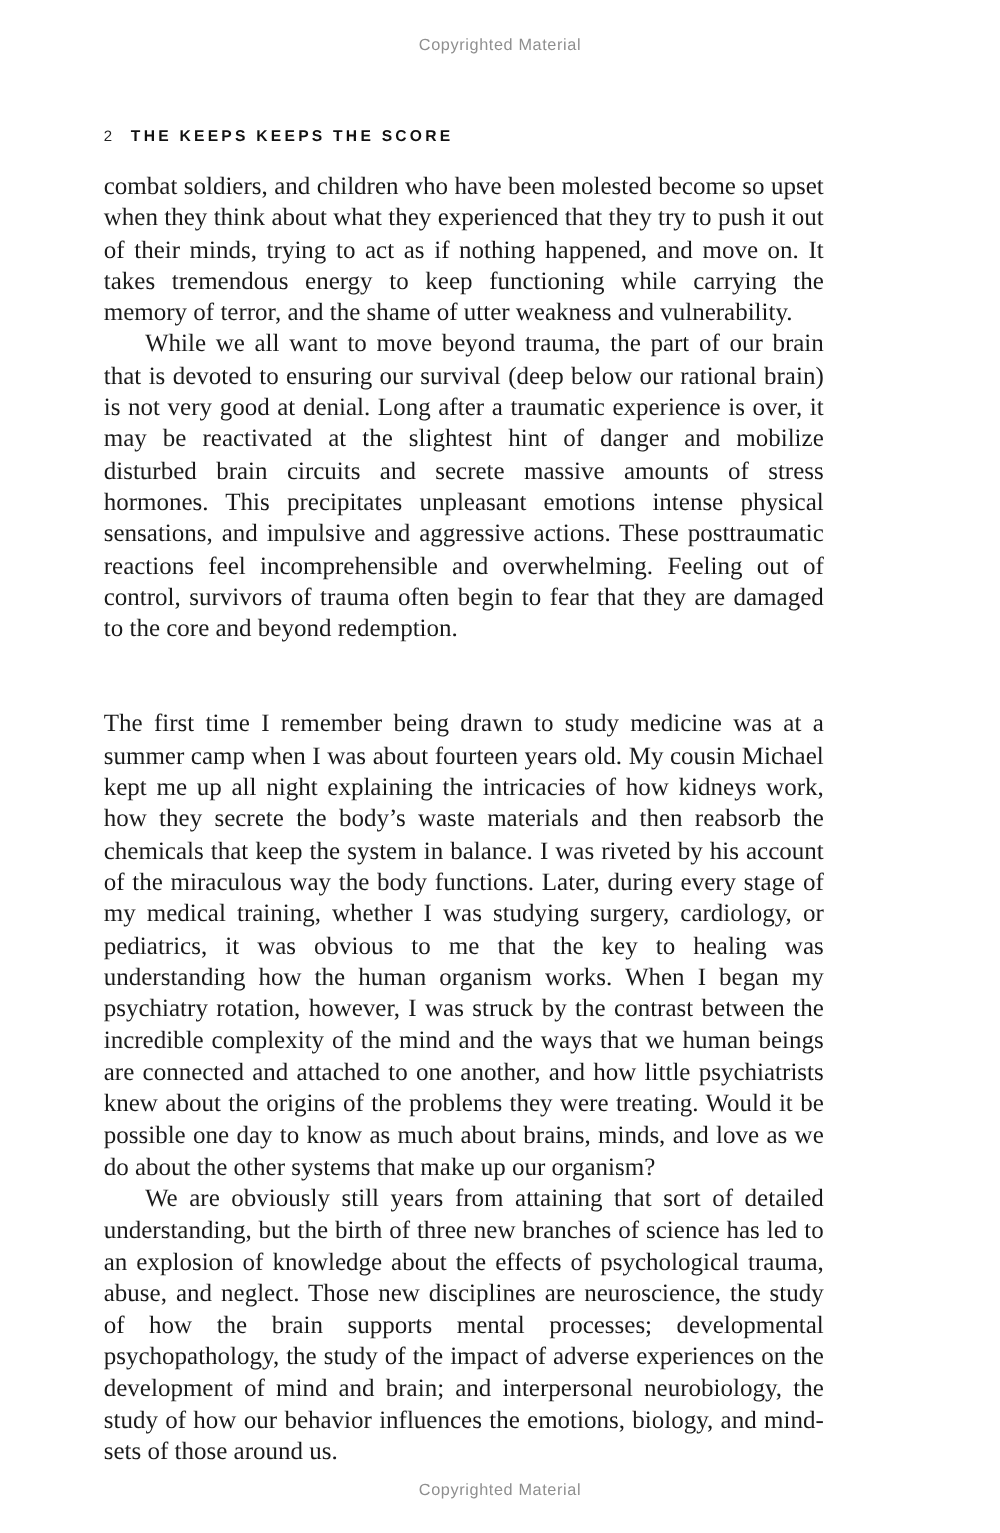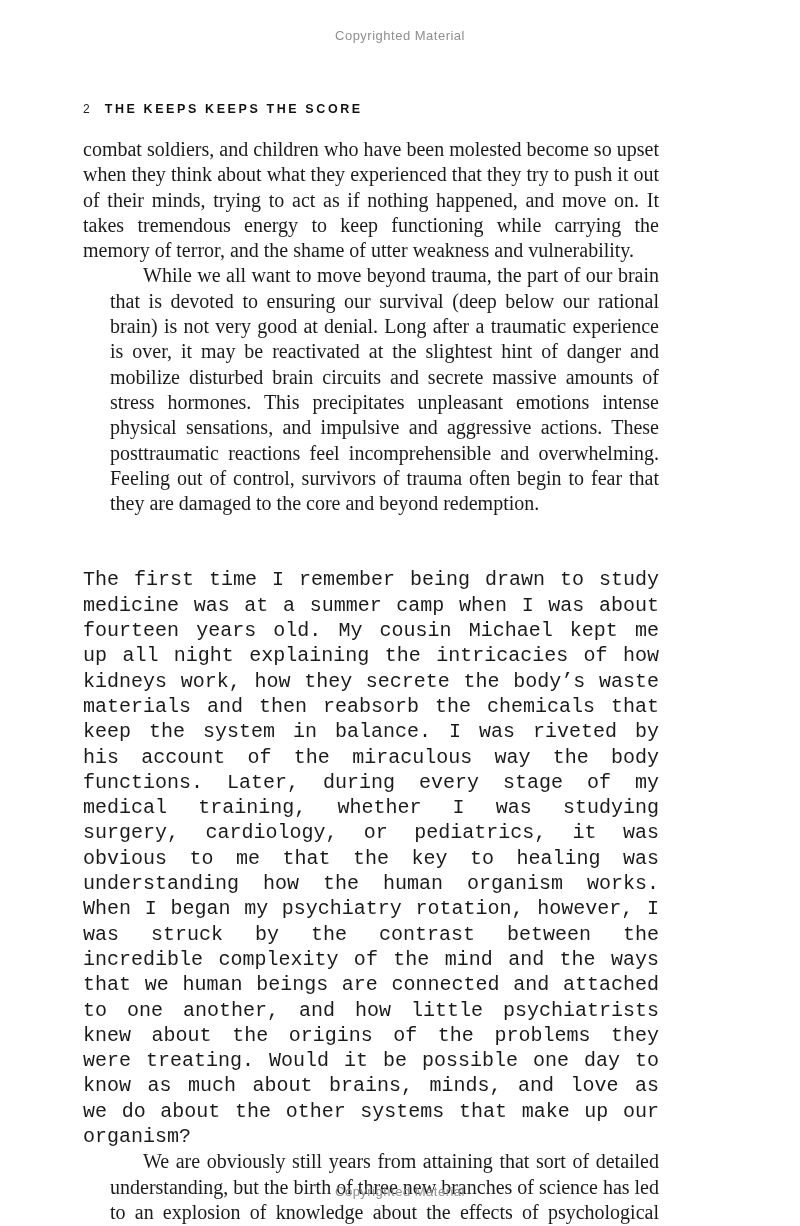--- a/index.html
+++ b/index.html
@@ -48,22 +48,22 @@
     position: absolute;
     top: 137px;
     left: 83px;
     width: 576px;
     font-size: 20px;
     line-height: 25.3px;
     color: #1b1b1b;
     text-align: justify;
   }
   .para { margin: 0; }
-  .para.indent { text-indent: 33px; margin-left: 27px; }
-  .para.section-break { margin-top: 51px; font-family: Liberation Mono, monospace; }
+  .para.indent { text-indent: 33px; }
+  .para.section-break { margin-top: 51px; }
 </style>
 </head>
 <body>
 
 <div class="page">
 
   <div class="copyright top">Copyrighted Material</div>
 
   <div class="running-header">
     <span class="page-number">2</span>

